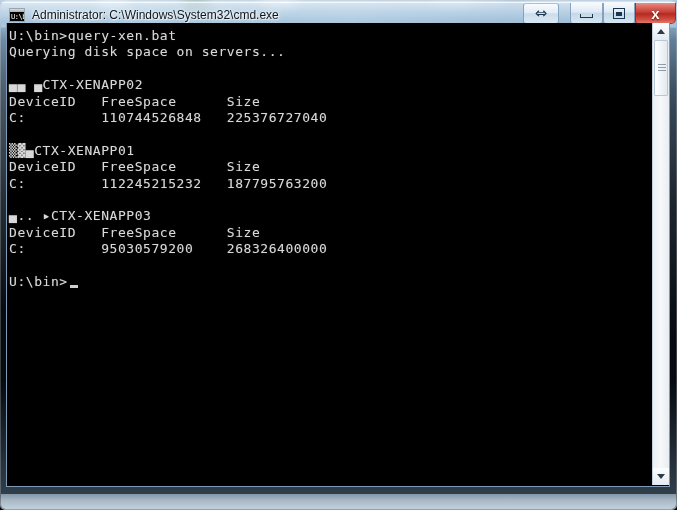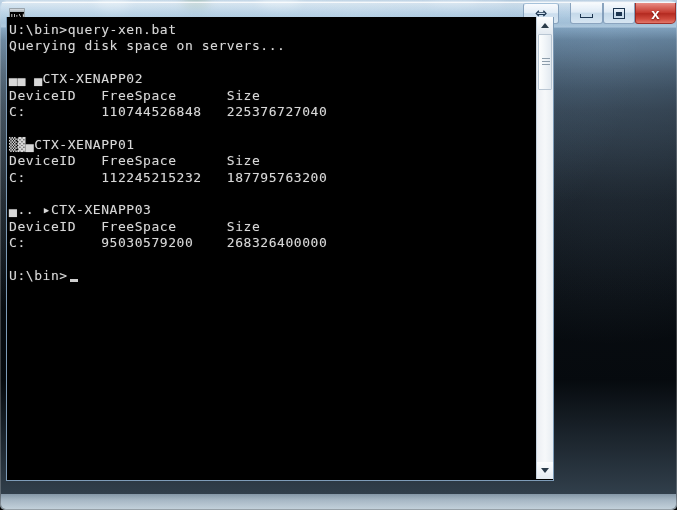--- a/index.html
+++ b/index.html
@@ -175,22 +175,22 @@
   .glyph-close {
     font-family: "Liberation Sans", sans-serif;
     font-weight: bold; font-size: 15px; color: #ffffff;
     text-shadow: 0 1px 2px rgba(90,10,5,0.85);
     line-height: 1;
   }
 
   
   #client {
     position: absolute;
-    left: 6px; top: 17px;
-    width: 548px; height: 464px;
+    left: 6px; top: 23px;
+    width: 664px; height: 464px;
     background: #000000;
     border: 1px solid #7e9cb8;
     border-top: none;
     overflow: hidden;
   }
 
   
   #console {
     position: absolute;
     left: 0; top: 0;
@@ -291,20 +291,21 @@
     <div id="frame"></div>
 
     <div id="titlebar">
       <div id="title-highlight"></div>
 
       <div id="app-icon">
         <div class="bar"></div>
         <div class="prompt">U:\bin&gt;</div>
       </div>
 
+      <div id="title-text">Administrator: C:\Windows\System32\cmd.exe</div>
 
       <div class="winbtn" id="btn-resize">
         <span class="glyph">
           <span class="glyph-resize">⇔</span>
         </span>
       </div>
 
       <div class="winbtn" id="btn-min">
         <span class="glyph">
           <span class="glyph-min"></span>

